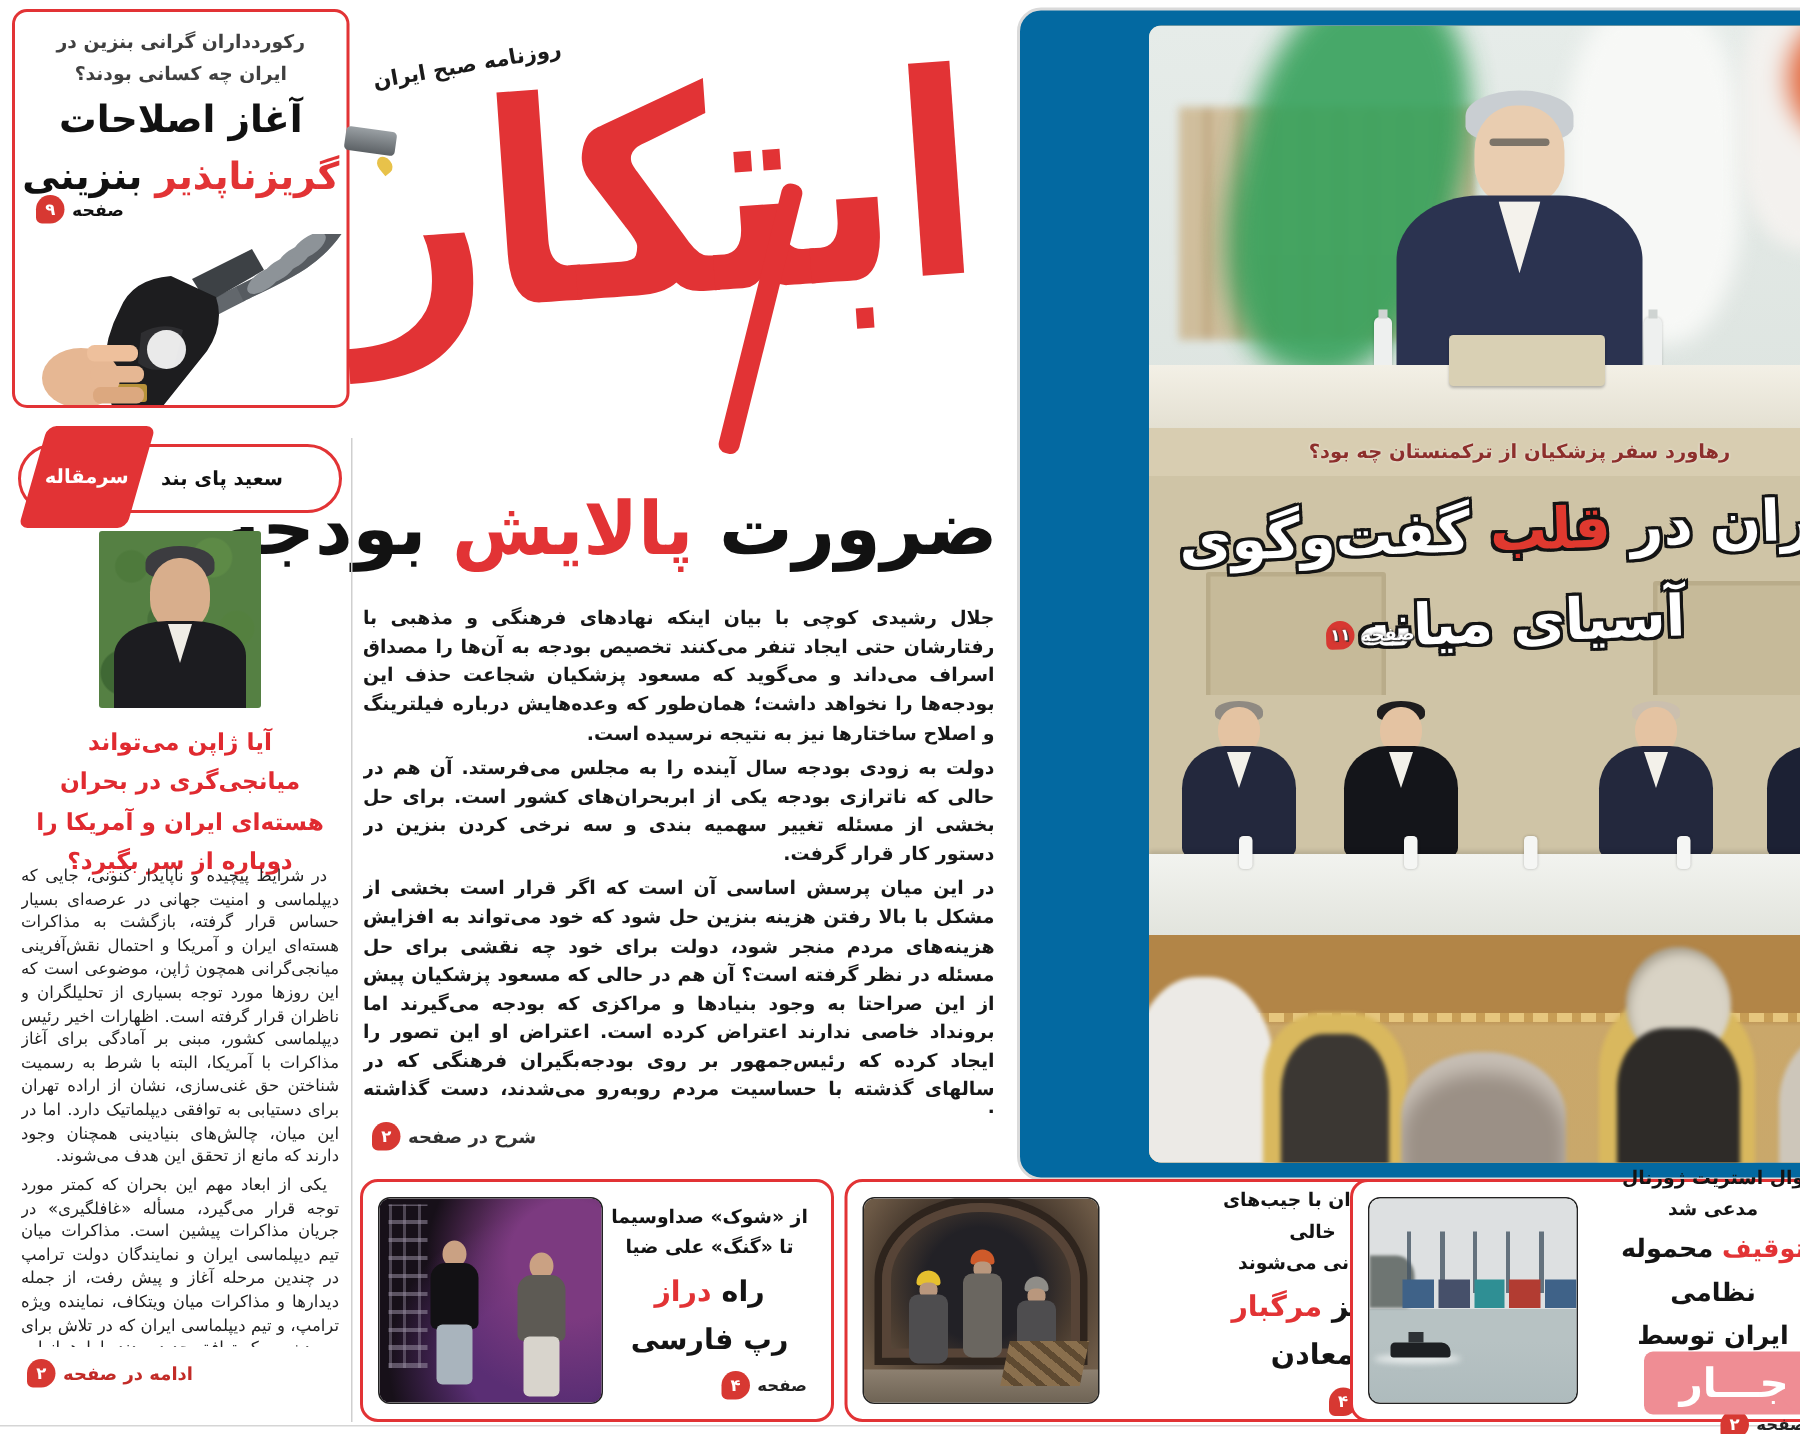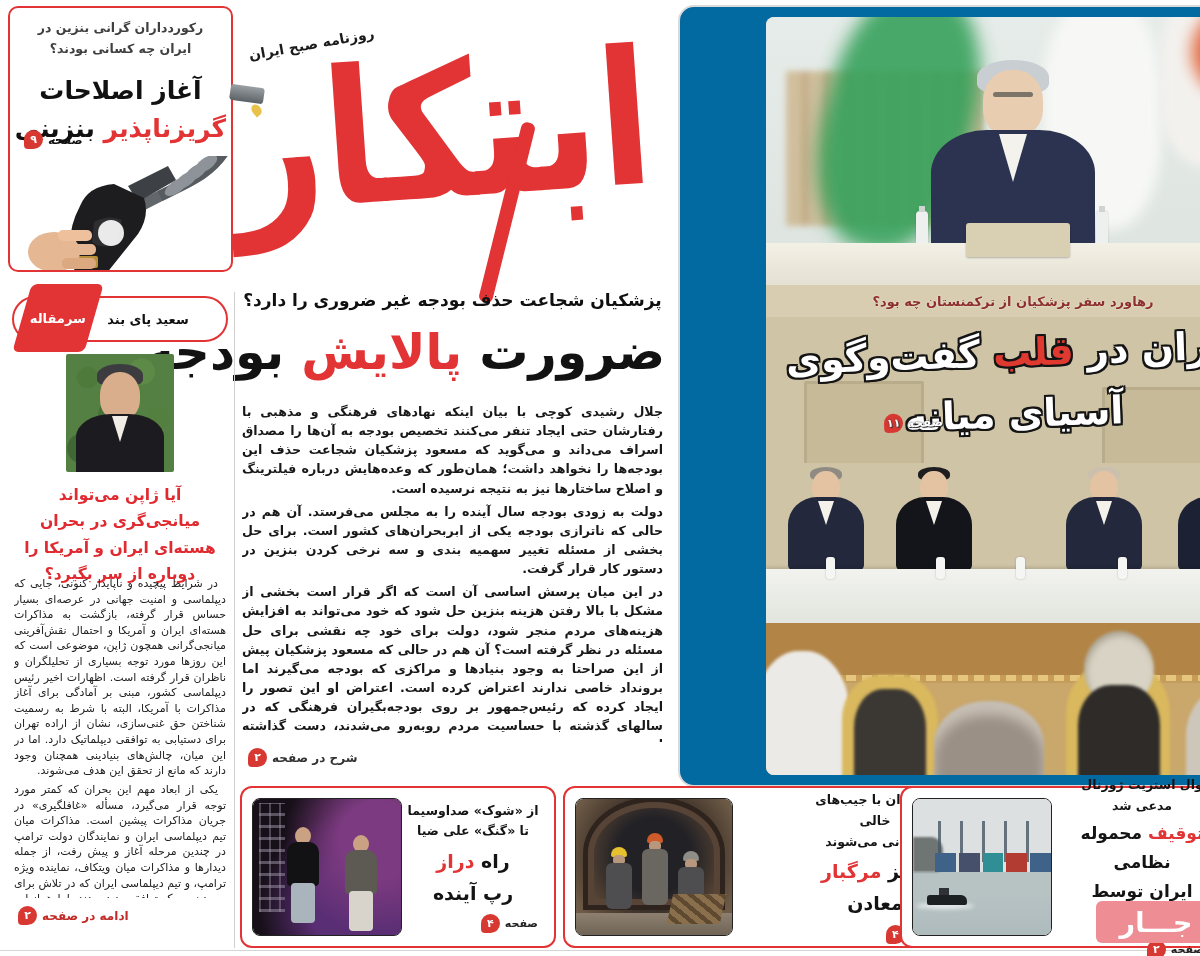--- a/index.html
+++ b/index.html
@@ -13,21 +13,21 @@
   .red { color:#e23335; }
   .nowrap { white-space:nowrap; }
 
   
   .promo-box {
     left:8px; top:6px; width:225px; height:266px;
     border:2px solid #e23335; border-radius:10px; background:#fff; overflow:hidden;
   }
   .promo-kicker { margin-top:9px; padding:0 12px; text-align:center; color:#404040;
     font-size:12.5px; font-weight:bold; line-height:1.7; }
-  .promo-title { text-align:center; font-size:25px; font-weight:bold; color:#111; line-height:1.55; margin-top:12px; }
+  .promo-title { text-align:center; font-size:25px; font-weight:bold; color:#111; line-height:1.55; margin-top:1px; }
   .badge-row { display:flex; align-items:center; gap:5px; font-size:11.5px; font-weight:bold; color:#111; }
   .badge-circle { width:19px; height:19px; border-radius:50% 50% 50% 4px; background:#d73832; color:#fff;
     font-size:11px; font-weight:bold; display:flex; align-items:center; justify-content:center; }
   .promo-badge { left:14px; top:122px; }
 
   
   .tagline { left:248px; top:36px; font-size:14px; font-weight:bold; color:#1a1a1a;
     transform:rotate(-10deg); }
   .logo { left:232px; top:-18px; width:420px; height:300px; display:flex; align-items:center; justify-content:center;
     color:#e23335; font-size:158px; font-weight:bold;
@@ -268,21 +268,20 @@
       </svg>
     </div>
   </div>
 
   <div class="abs tagline">روزنامه صبح ایران</div>
   <div class="abs logo">ابتکار</div>
   <div class="abs nozzle-peek"></div>
   <div class="abs fuel-drop"></div>
   <div class="abs logo-slash"></div>
 
-  <div class="abs center-kicker">پزشکیان شجاعت حذف بودجه غیر ضروری را دارد؟</div>
   <div class="abs center-headline nowrap"><span>ضرورت </span><span class="red">پالایش</span><span> بودجه</span></div>
   <div class="abs center-body">
     <p>جلال رشیدی کوچی با بیان اینکه نهادهای فرهنگی و مذهبی با رفتارشان حتی ایجاد تنفر می‌کنند تخصیص بودجه به آن‌ها را مصداق اسراف می‌داند و می‌گوید که مسعود پزشکیان شجاعت حذف این بودجه‌ها را نخواهد داشت؛ همان‌طور که وعده‌هایش درباره فیلترینگ و اصلاح ساختارها نیز به نتیجه نرسیده است.</p>
     <p>دولت به زودی بودجه سال آینده را به مجلس می‌فرستد. آن هم در حالی که ناترازی بودجه یکی از ابربحران‌های کشور است. برای حل بخشی از مسئله تغییر سهمیه بندی و سه نرخی کردن بنزین در دستور کار قرار گرفت.</p>
     <p>در این میان پرسش اساسی آن است که اگر قرار است بخشی از مشکل با بالا رفتن هزینه بنزین حل شود که خود می‌تواند به افزایش هزینه‌های مردم منجر شود، دولت برای خود چه نقشی برای حل مسئله در نظر گرفته است؟ آن هم در حالی که مسعود پزشکیان پیش از این صراحتا به وجود بنیادها و مراکزی که بودجه می‌گیرند اما برونداد خاصی ندارند اعتراض کرده است. اعتراض او این تصور را ایجاد کرده که رئیس‌جمهور بر روی بودجه‌بگیران فرهنگی که در سالهای گذشته با حساسیت مردم روبه‌رو می‌شدند، دست گذاشته است.</p>
 
   </div>
   <div class="abs center-more">
     <span>شرح در صفحه</span>
     <span class="badge-circle">۲</span>
@@ -413,21 +412,21 @@
         </div>
       </div>
     </div>
     <div class="story-text" style="right:8px; width:146px;">
       <div class="story-kicker">
         <div>از «شوک» صداوسیما</div>
         <div>تا «گنگ» علی ضیا</div>
       </div>
       <div class="story-title">
         <div><span>راه </span><span class="red">دراز</span></div>
-        <div>رپ آینده</div>
+        <div>رپ فارسی</div>
       </div>
       <div class="story-badge">
         <span>صفحه</span>
         <span class="badge-circle">۴</span>
       </div>
     </div>
   </div>
 
   <div class="story-box" style="left:563px; width:398px;">
     <div class="story-img" style="width:158px;">

